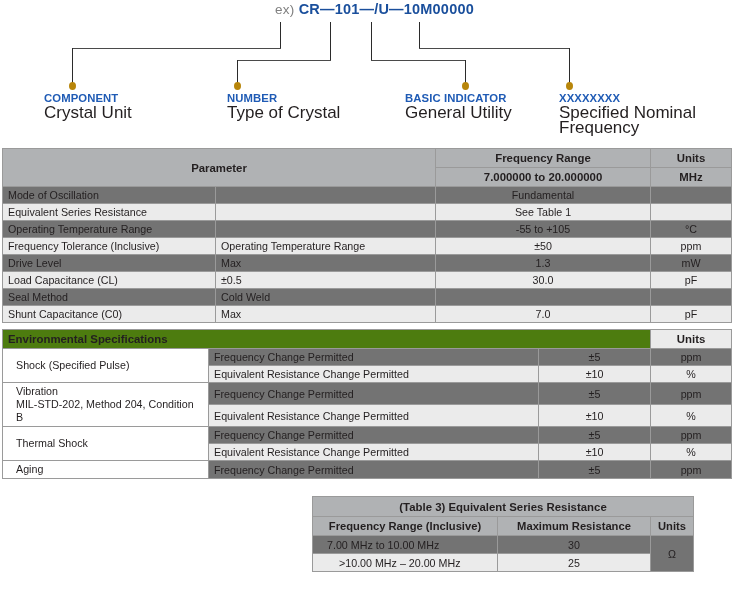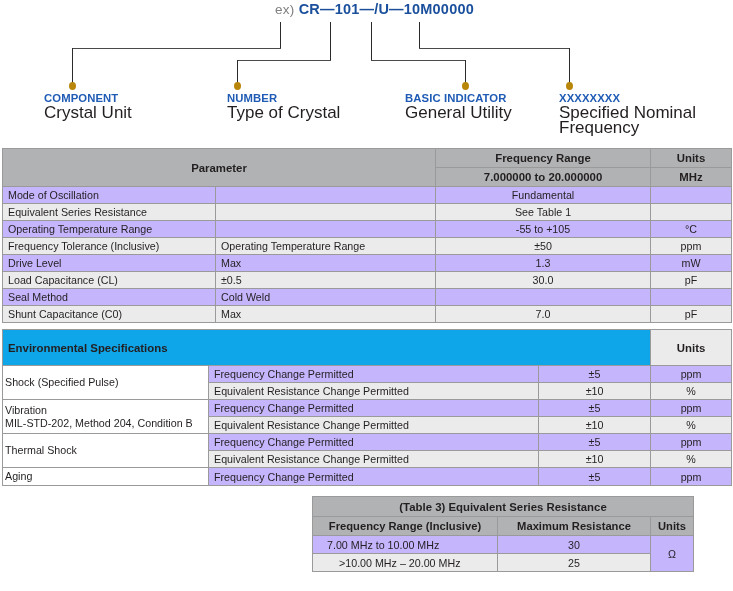--- a/index.html
+++ b/index.html
@@ -28,33 +28,33 @@
   .lbl .t{color:#1f5bb5;font-weight:bold;font-size:11.3px;letter-spacing:.1px;
           white-space:nowrap;}
   .lbl .s{color:#231f20;font-size:17px;line-height:14.5px;margin-top:2px;}
   
   table{border-collapse:collapse;table-layout:fixed;}
   td,th{border:1px solid #9a9a9a;padding:0 5px;font-size:10.7px;
         font-weight:normal;color:#231f20;height:17px;line-height:16px;
         box-sizing:border-box;overflow:hidden;white-space:nowrap;}
   .hdr{background:#b0b2b4;font-weight:bold;text-align:center;font-size:11.4px;}
   .zebra{background:#ebebeb;}
-  .white{background:#c4b5fd;}
+  .white{background:#737373;}
   .c{text-align:center;}
   .l{text-align:left;}
   
   #t-main{position:absolute;left:2px;top:148px;width:729px;}
   #t-main td{height:17px;}
   #t-main .hdr{height:19px;}
   
   #t-env{position:absolute;left:2px;top:329px;width:729px;}
   #t-env td{height:17px;}
-  #t-env .secthdr{background:#0ea5e9;font-weight:bold;font-size:11.4px;text-align:left;height:36px;}
+  #t-env .secthdr{background:#4d7c0f;font-weight:bold;font-size:11.4px;text-align:left;height:19px;}
   #t-env .unitshdr{background:#ebebeb;font-weight:bold;font-size:11.4px;text-align:center;height:19px;}
-  #t-env .rowlabel{background:#ffffff;text-align:left;white-space:normal;line-height:13px;padding:2px 2px;}
+  #t-env .rowlabel{background:#ffffff;text-align:left;white-space:normal;line-height:13px;padding:2px 13px;}
   
   #t-esr{position:absolute;left:312px;top:496px;width:381px;}
   #t-esr td{height:18px;}
   #t-esr .hdr{height:20px;}
   #t-esr .sub{background:#b0b2b4;font-weight:bold;text-align:center;font-size:11.2px;height:19px;}
 </style>
 </head>
 <body>
 
 <div id="pn-block">

